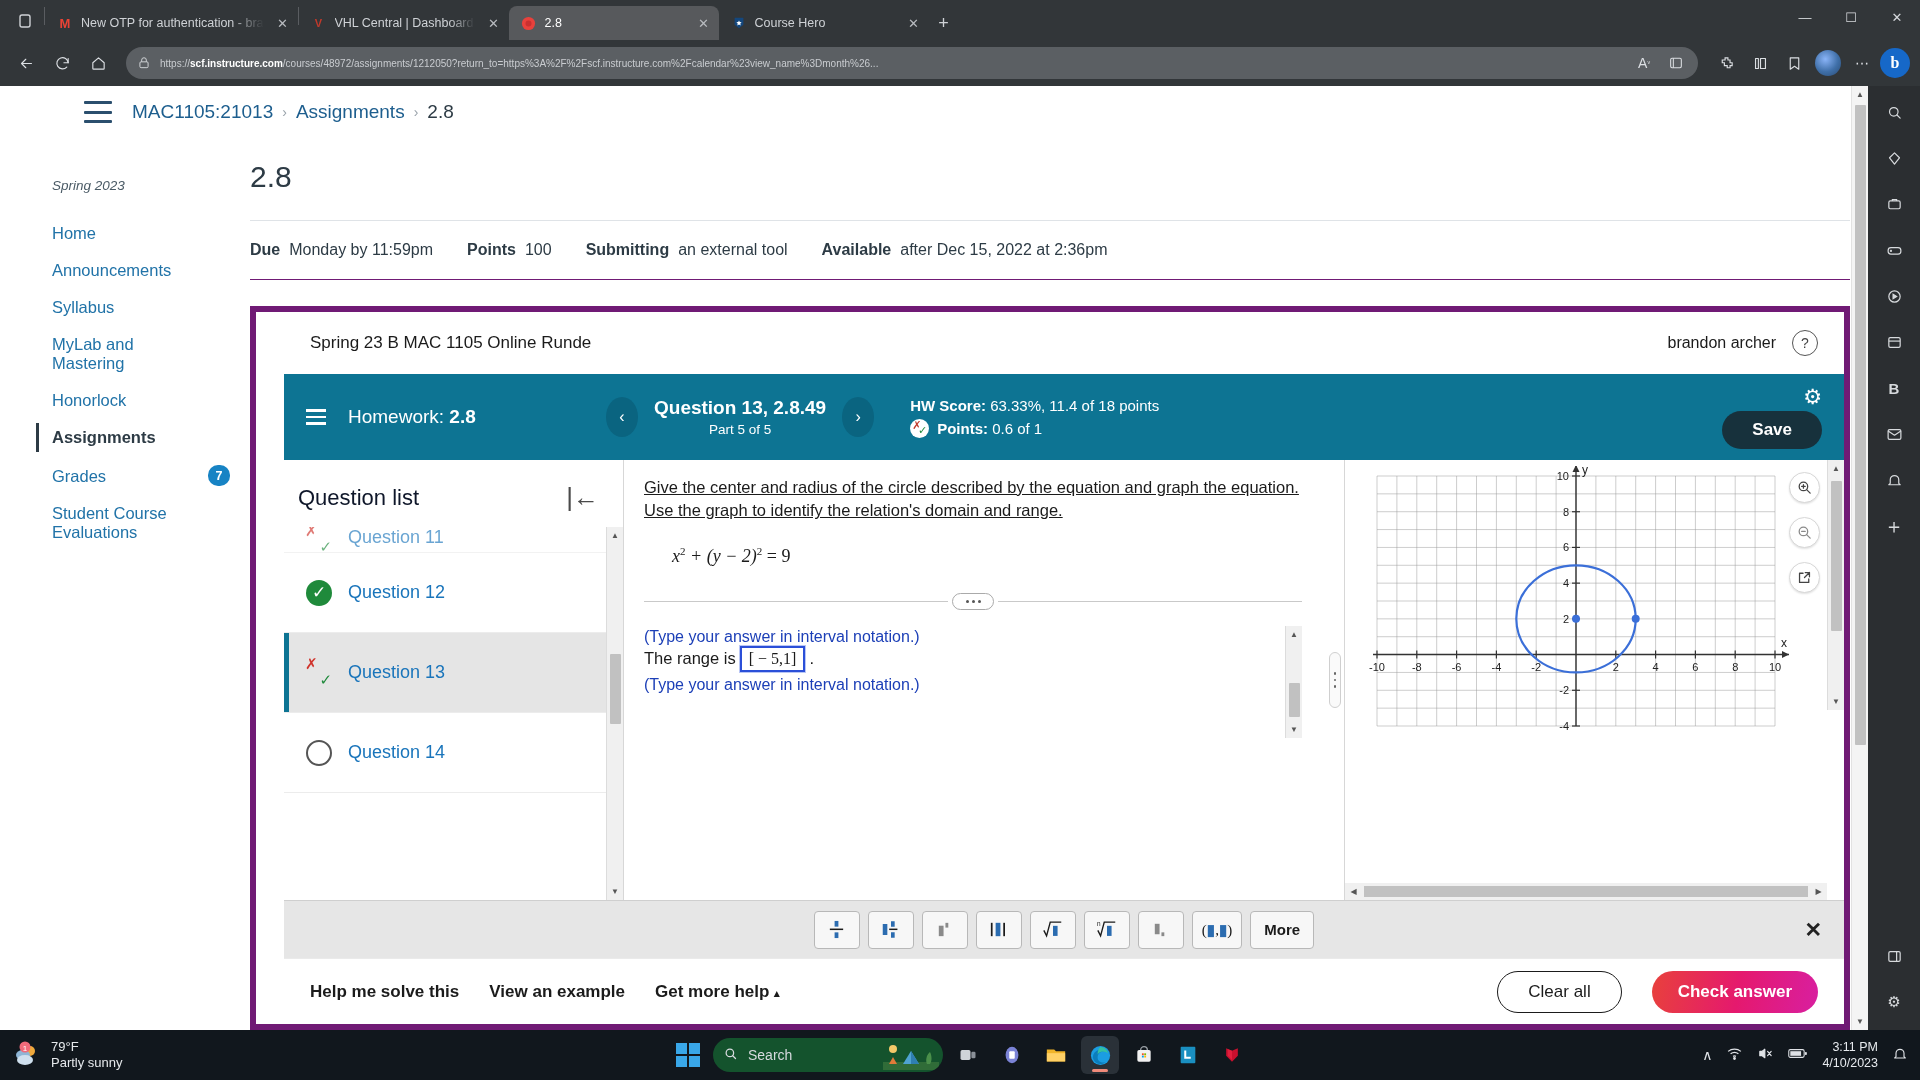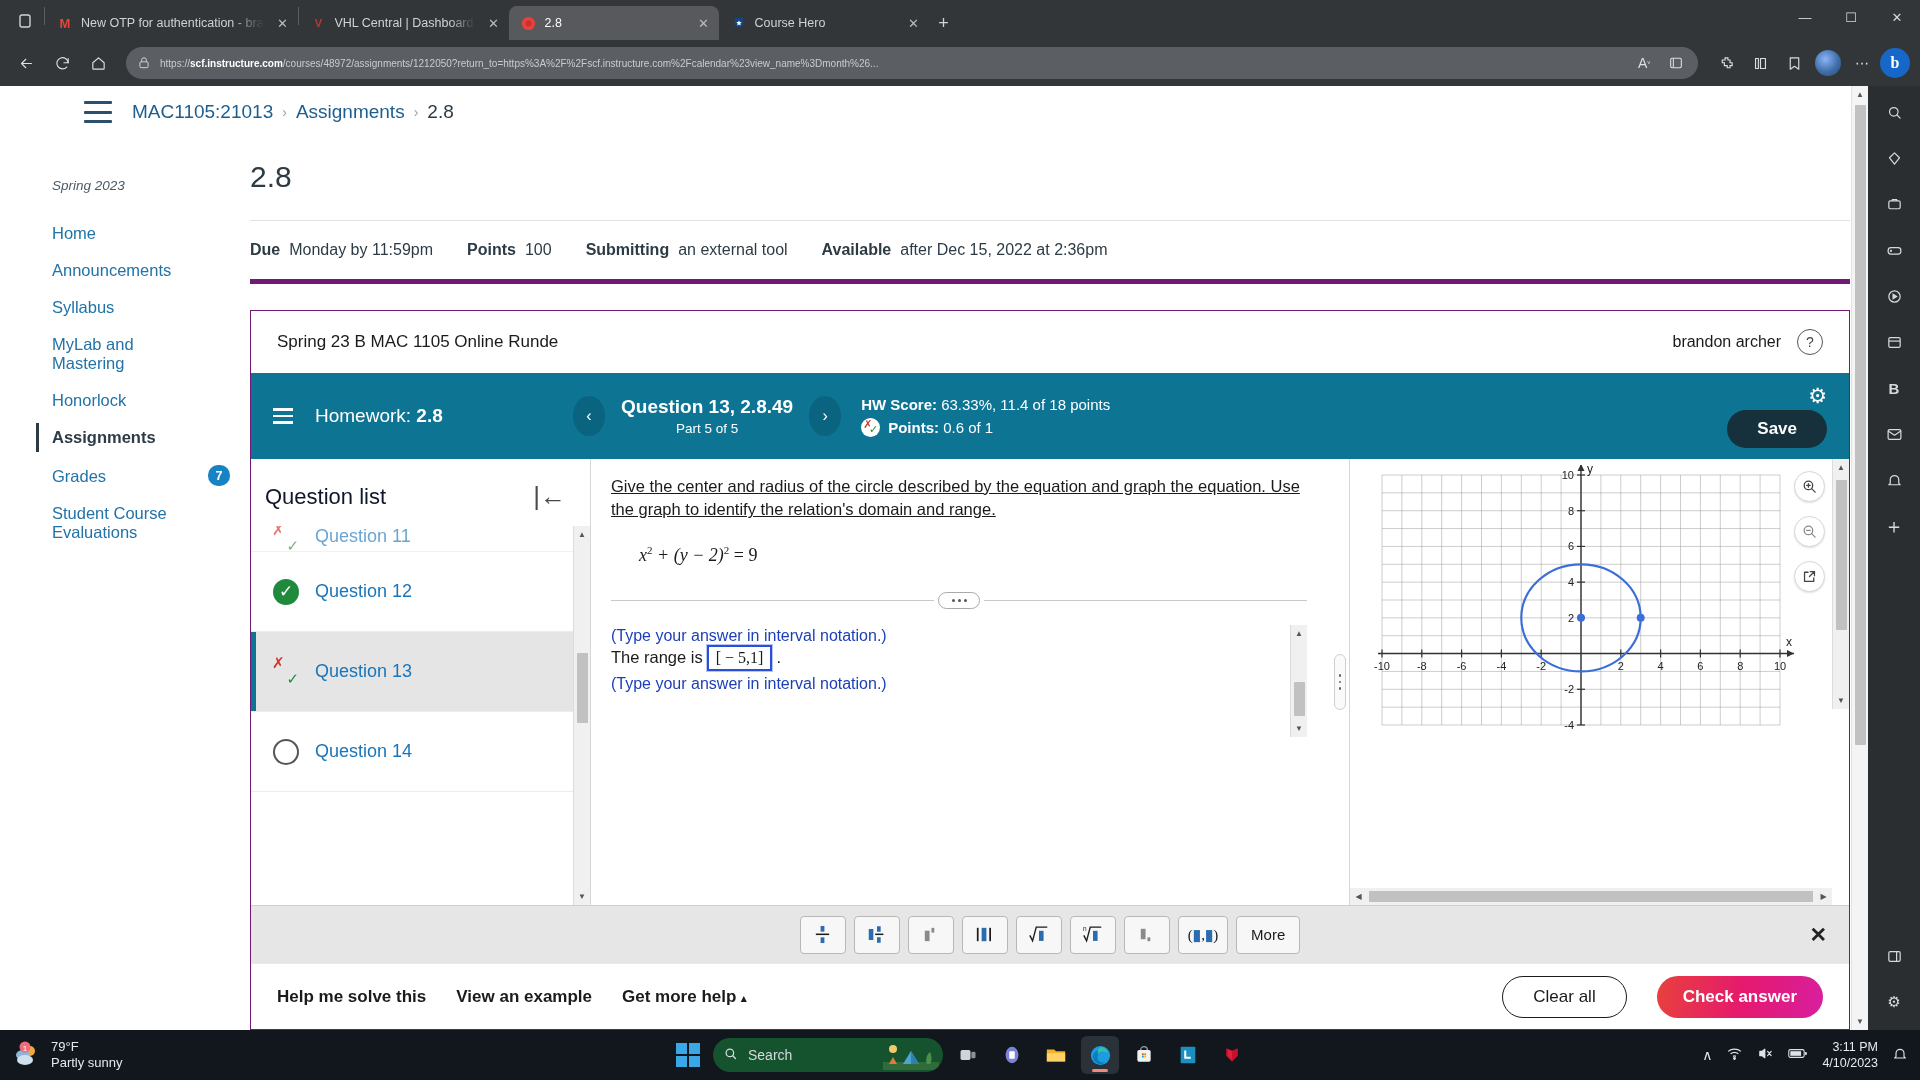--- a/index.html
+++ b/index.html
@@ -66,46 +66,46 @@
   .term { font-size: 13.5px; font-style: italic; color: #4b5b66; margin-bottom: 22px; padding-left: 16px; }
   .nav-item { display: flex; align-items: flex-end; justify-content: space-between; padding: 9px 20px 9px 16px;
               font-size: 16.5px; color: #2173a8; position: relative; }
   .nav-item.active { color: #2d3b45; font-weight: bold; }
   .nav-item.active::before { content:""; position: absolute; left: 0; top: 4px; bottom: 4px; width: 3px; background: #2d3b45; }
   .badge { background: #1783c4; color: #fff; border-radius: 10px; min-width: 22px; height: 21px; font-size: 12.5px;
            display: flex; align-items: center; justify-content: center; padding: 0 6px; font-weight: bold; }
 
   .content { flex: 1 1 auto; padding-right: 18px; overflow: hidden; display: flex; flex-direction: column; }
   .asmt-title { font-size: 30px; color: #2d3b45; padding: 22px 0 26px 0; border-bottom: 1px solid #dfe3e7; font-weight: normal; }
-  .asmt-meta { display: flex; gap: 34px; padding: 20px 0; border-bottom: 5px solid #701a75; font-size: 16px; color: #2d3b45; flex-wrap: nowrap; }
+  .asmt-meta { display: flex; gap: 34px; padding: 20px 0; border-bottom: 1px solid #701a75; font-size: 16px; color: #2d3b45; flex-wrap: nowrap; }
   .asmt-meta b { font-weight: bold; margin-right: 9px; }
 
   
-  .mml { margin-top: 26px; border: 1px solid #701a75; flex: 1 1 auto; display: flex; flex-direction: column;
-         position: relative; overflow: hidden; background: #fff; }
+  .mml { margin-top: 26px; border: 6px solid #701a75; flex: 1 1 auto; display: flex; flex-direction: column;
+         position: relative; overflow: hidden; background: #fff; padding-left: 28px; }
   .mml-top { height: 62px; display: flex; align-items: center; justify-content: space-between; padding: 0 26px 0 26px; }
   .mml-course { font-size: 17px; color: #1b1b1b; }
   .mml-right { display: flex; align-items: center; gap: 16px; }
   .mml-user { font-size: 16px; color: #1b1b1b; }
   .circ-btn { width: 26px; height: 26px; border-radius: 50%; border: 1.5px solid #555; color: #444;
               display: flex; align-items: center; justify-content: center; font-size: 14px; }
 
   .hw-bar { background: #0d7493; height: 86px; display: flex; align-items: center; padding: 0 22px; color: #fff; position: relative; }
   .hw-left { display: flex; align-items: center; gap: 22px; width: 300px; }
   .hw-ham { display: flex; flex-direction: column; gap: 4px; }
   .hw-ham span { display: block; width: 20px; height: 2.5px; background: #fff; }
   .hw-title { font-size: 19px; font-weight: 300; }
   .hw-title b { font-weight: bold; }
   .hw-nav { display: flex; align-items: center; gap: 16px; }
   .arrow-btn { width: 32px; height: 40px; border-radius: 50%; background: #0a6480; color: #fff;
                display: flex; align-items: center; justify-content: center; font-size: 16px; }
   .hw-qn { text-align: center; }
   .hw-qn .q { font-size: 19px; font-weight: bold; }
   .hw-qn .p { font-size: 13.5px; margin-top: 3px; }
-  .hw-score { margin-left: 20px; font-size: 15px; line-height: 1.55; }
+  .hw-score { margin-left: 36px; font-size: 15px; line-height: 1.55; }
   .hw-score b { font-weight: bold; }
   .hw-score .row2 { display: flex; align-items: center; gap: 8px; }
   .mark { width: 19px; height: 19px; border-radius: 50%; background: #fff; position: relative; flex: 0 0 19px; display:inline-block;}
   .mark::before { content: "✗"; position: absolute; left: 2px; top: -2px; color: #c0392b; font-size: 11px; }
   .mark::after { content: "✓"; position: absolute; right: 2px; bottom: -1px; color: #1f8a3b; font-size: 11px; }
   .hw-far { margin-left: auto; display: flex; flex-direction: column; align-items: flex-end; gap: 2px; }
   .gear { font-size: 21px; color: #fff; }
   .save-btn { background: #17313c; color: #fff; border-radius: 24px; padding: 9px 30px; font-size: 17px; font-weight: bold; }
 
   .mml-main { flex: 1 1 auto; display: flex; overflow: hidden; position: relative; }
@@ -649,21 +649,21 @@
               </div>
               <div class="mbtn">
                 <svg viewBox="0 0 20 22" width="19" height="21">
                     <rect x="4" y="5" width="5" height="11" fill="#8a8a8a"></rect>
                     <rect x="11" y="14" width="3" height="4" fill="#8a8a8a"></rect>
                   </svg>
               </div>
               <div class="mbtn">
                 <span style="font-size:15px;font-family:'Liberation Serif',serif;">(<b style="color:#2b6cb0">▮</b>,<b style="color:#2b6cb0">▮</b>)</span>
               </div>
-              <div class="mbtn" style="min-width:64px;">More</div>
+              <div class="mbtn" style="min-width:64px;font-weight:bold;">More</div>
               <div class="mtool-close">✕</div>
             </div>
 
             <div class="qfooter">
               <div class="flink">Help me solve this</div>
               <div class="flink">View an example</div>
               <div class="flink"><span>Get more help</span> <span style="font-size:11px;">▴</span></div>
               <div class="fspacer"></div>
               <div class="clear-btn">Clear all</div>
               <div class="check-btn">Check answer</div>

